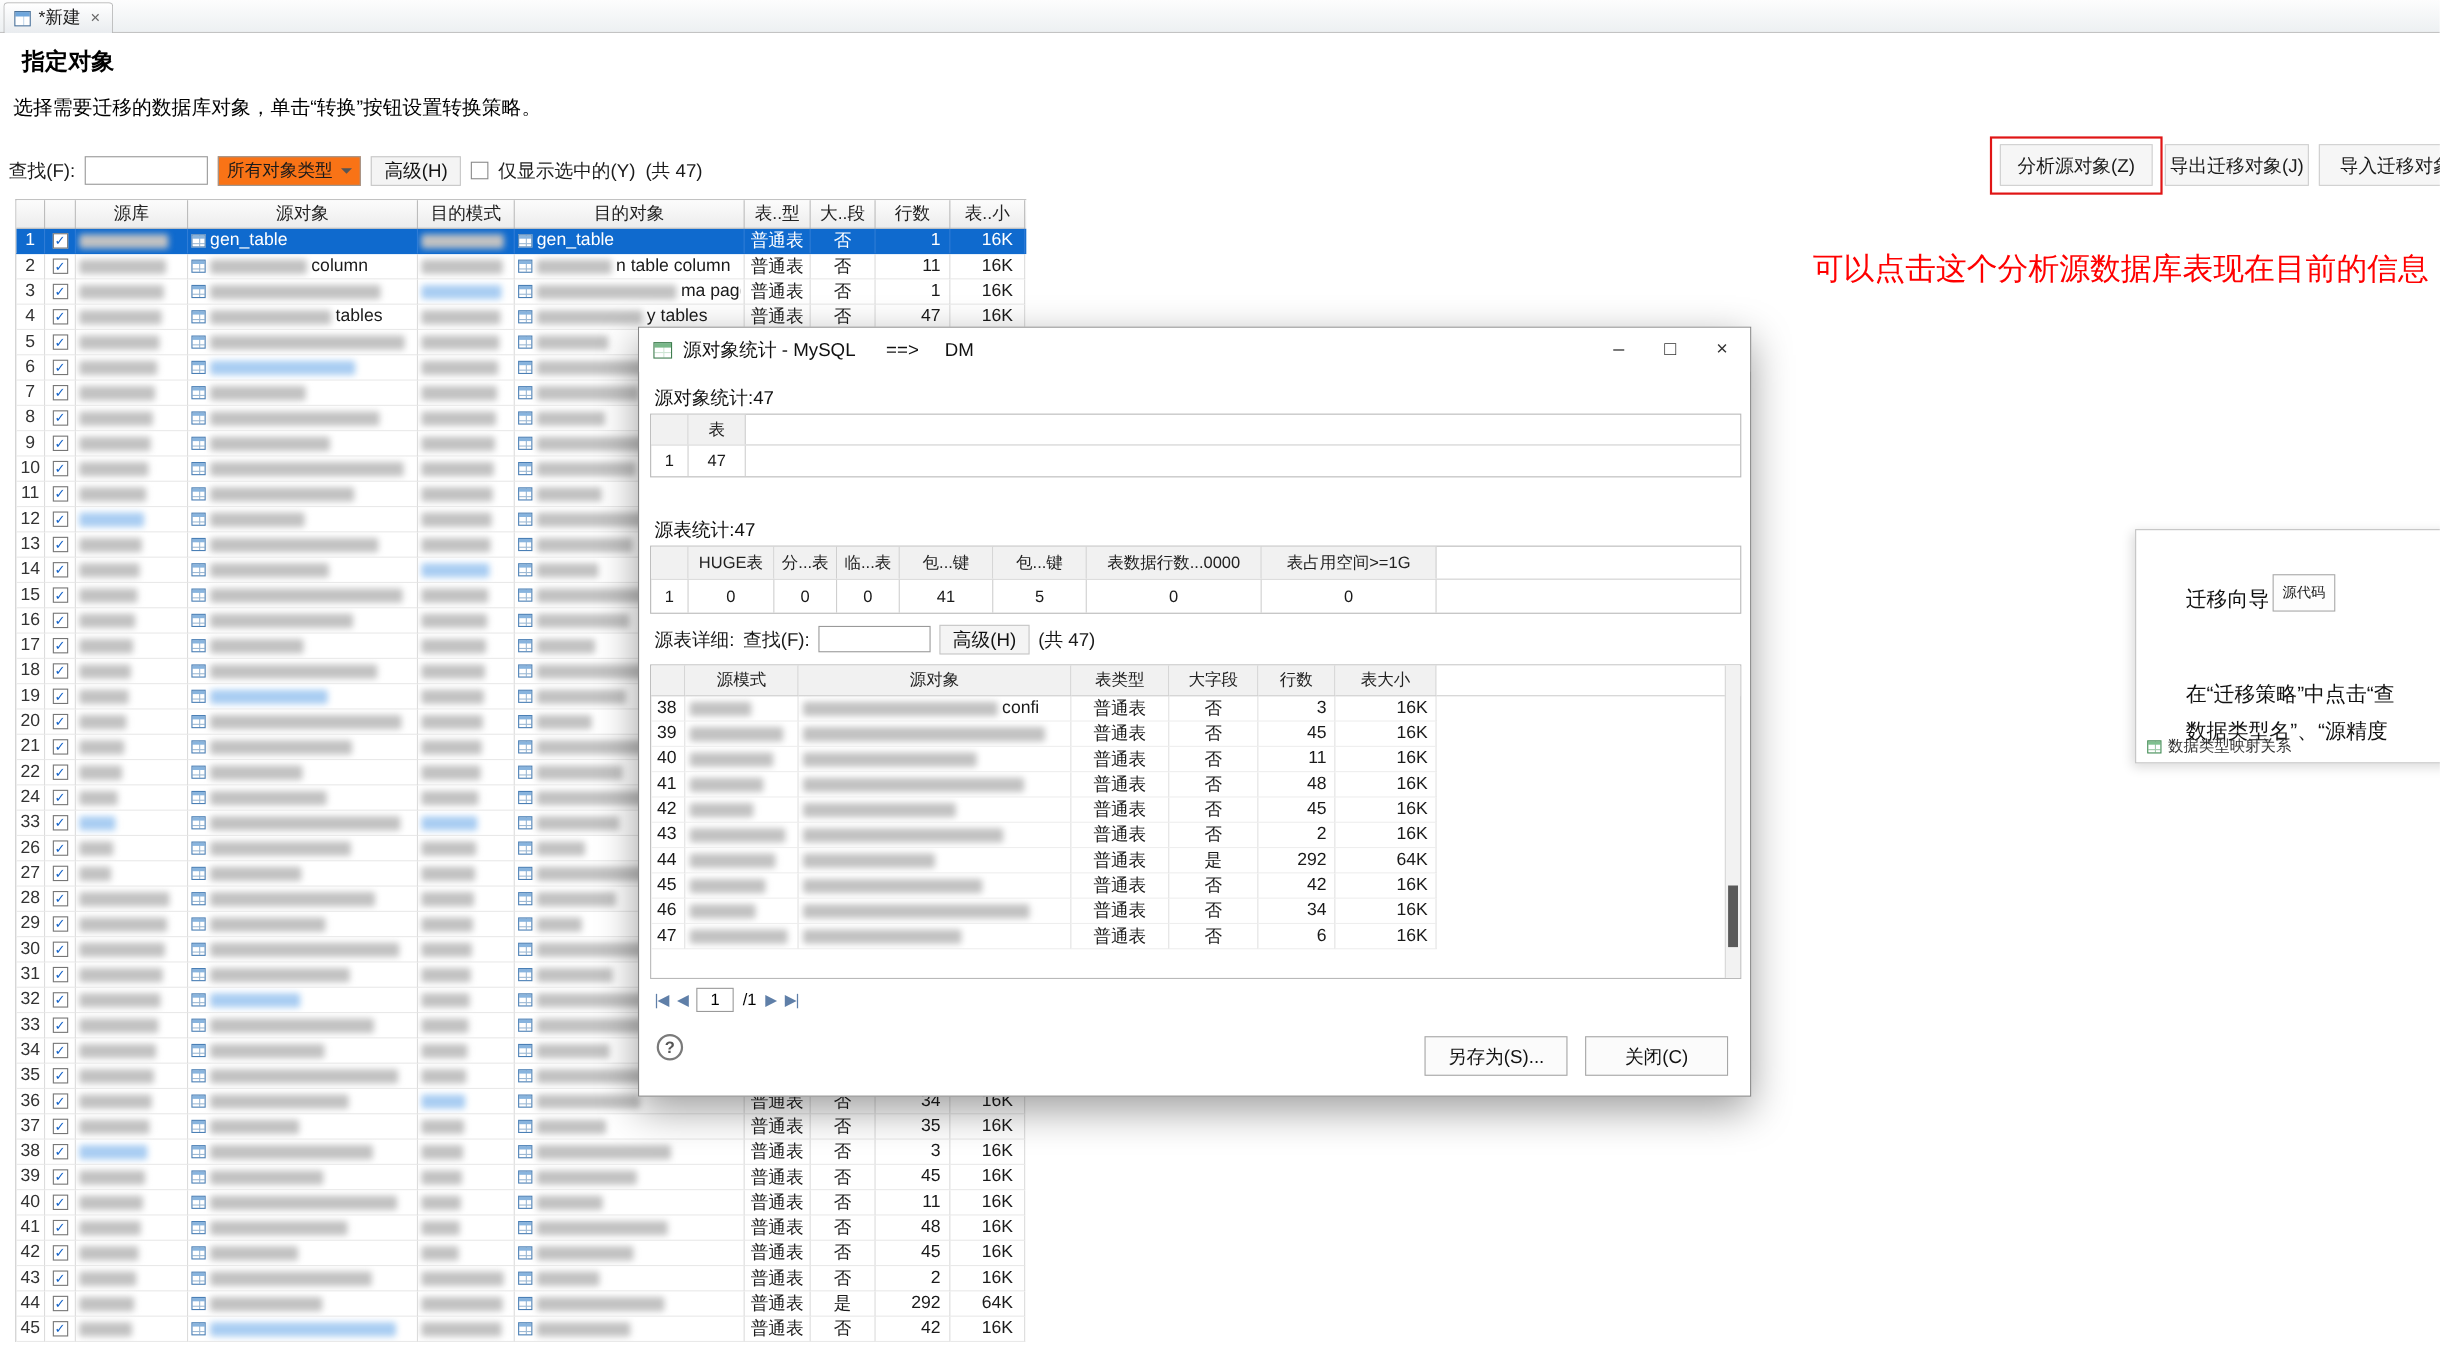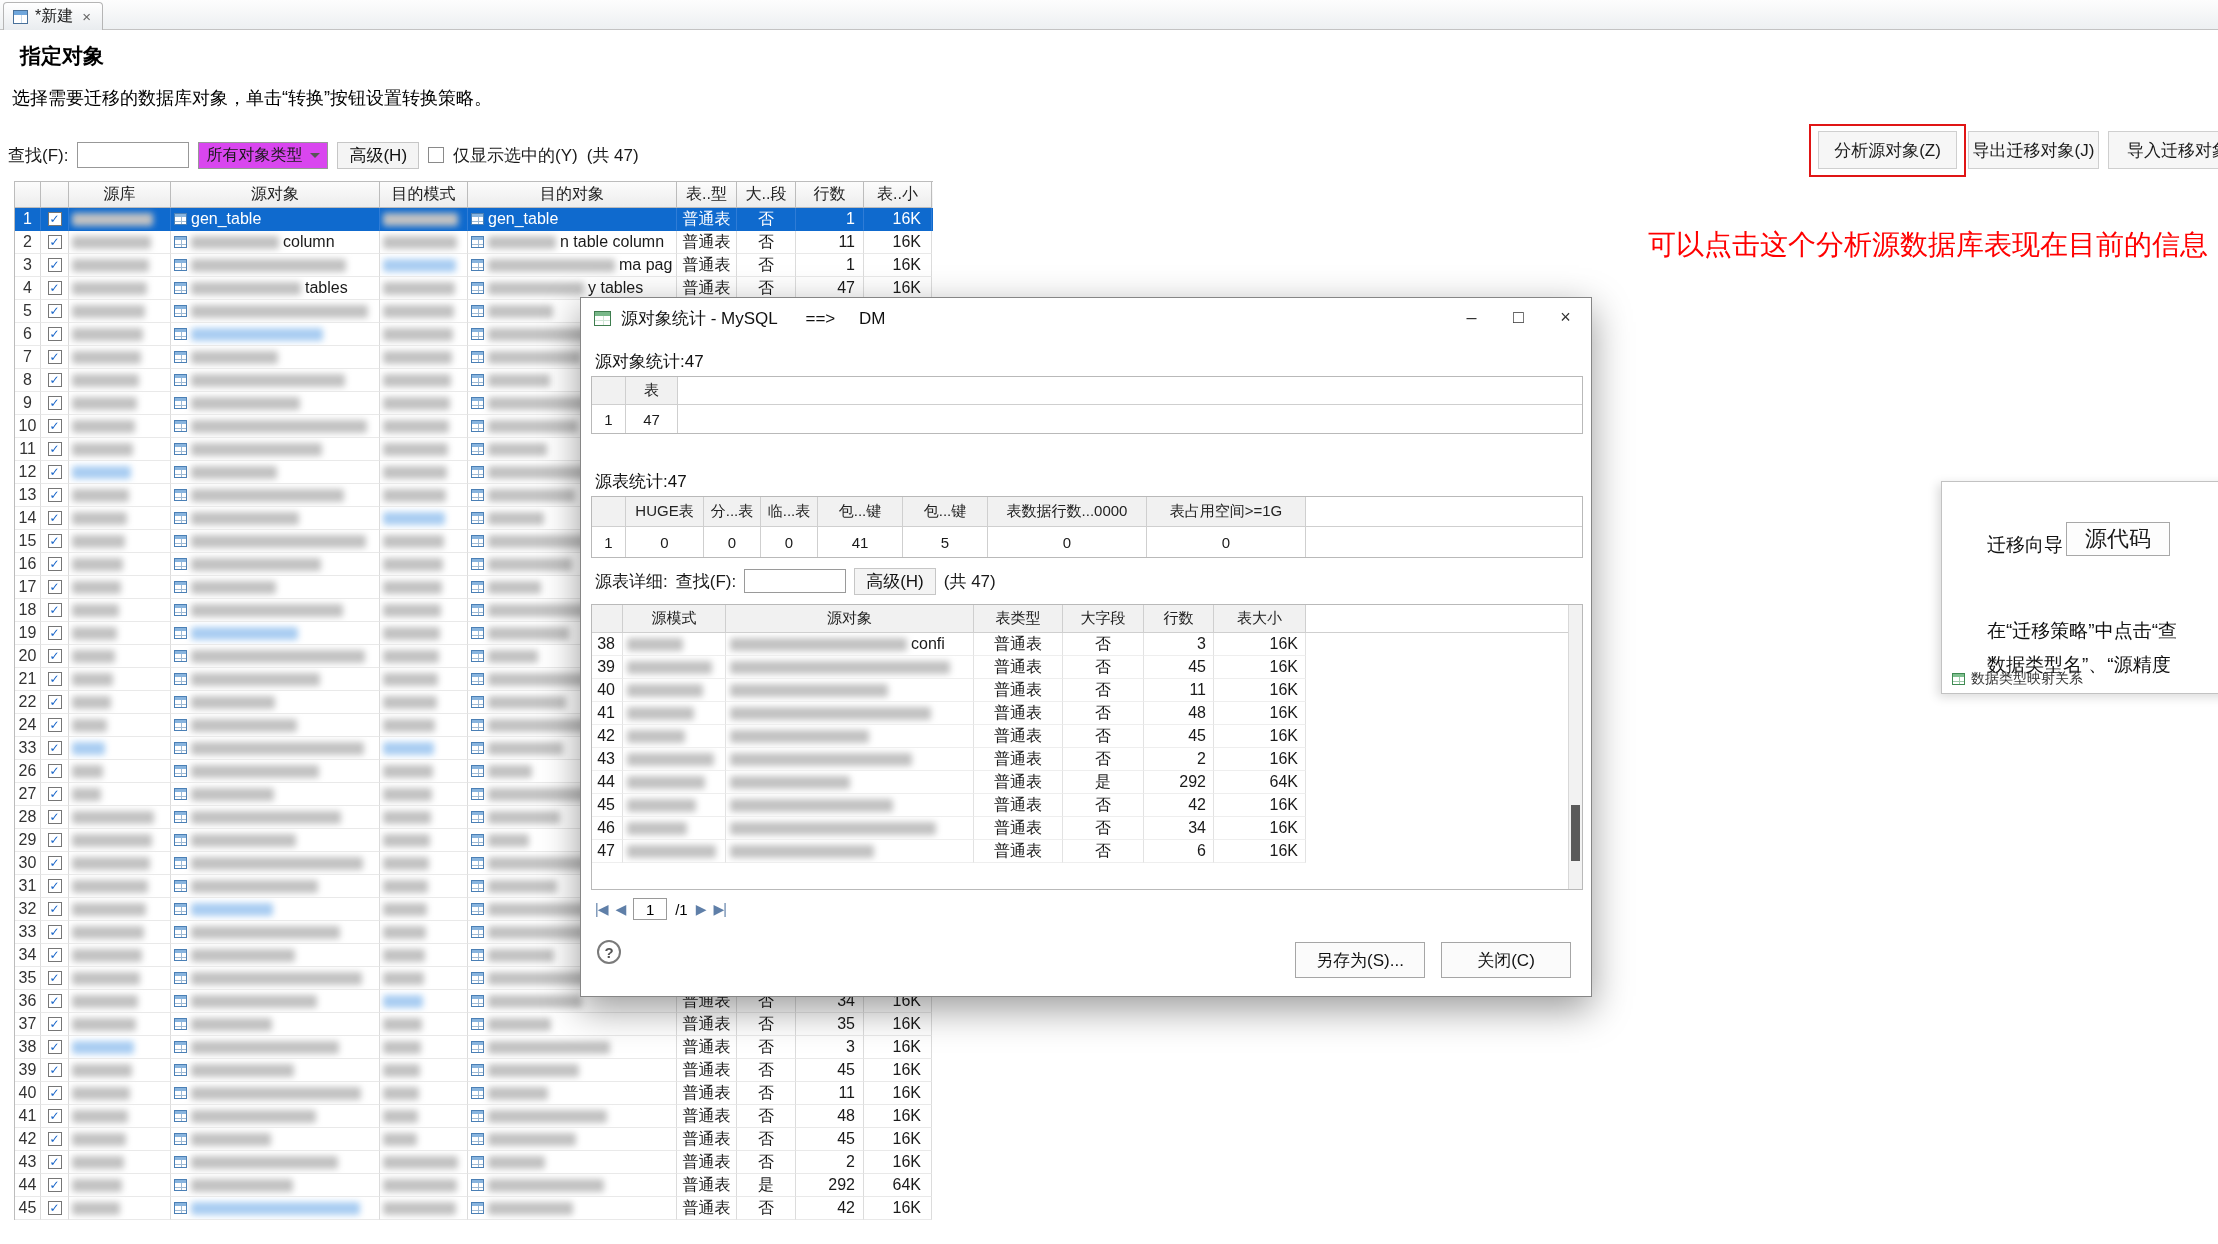--- a/index.html
+++ b/index.html
@@ -17,21 +17,21 @@
     linear-gradient(#c5d9ec,#c5d9ec) 7px 0/1px 100% no-repeat,#fff}
   .tab-close{font-size:15px;color:#666;padding:0 2px;line-height:1}
 
   
   .page-title{position:absolute;left:20px;top:42px;font-size:21px;font-weight:bold;color:#000}
   .page-sub{position:absolute;left:12px;top:86px;font-size:18px;color:#000000}
 
   
   .toolbar{position:absolute;left:8px;top:138px;height:34px;display:flex;align-items:center;gap:9px;font-size:17px}
   .tb-input{width:112px;height:26px;border:1px solid #989898;background:#fff;font-size:16px;padding:0 4px}
-  .tb-select{width:130px;height:27px;border:1px solid #989898;background:#d946ef;display:flex;align-items:center;
+  .tb-select{width:130px;height:27px;border:1px solid #989898;background:#f97316;display:flex;align-items:center;
     justify-content:space-between;padding:0 7px;font-size:16px}
   .caret{width:0;height:0;border:5px solid transparent;border-top-color:#555;margin-top:6px}
   .tb-btn{height:27px;padding:0 11px;background:#f4f4f4;border:1px solid #c6c6c6;display:flex;
     align-items:center;justify-content:center;font-size:17px;color:#111}
   .chk{width:16px;height:16px;border:1px solid #8a8a8a;background:#fff;flex:none}
   .right-btn{position:absolute;top:131px;height:38px;background:#f6f6f6;border:1px solid #cfcfcf;
     display:flex;align-items:center;justify-content:center;font-size:17px;white-space:nowrap}
   .red-box{position:absolute;left:1809px;top:124px;width:157px;height:53px;border:2px solid #e01515}
   .annotation{position:absolute;left:1648px;top:226px;font-size:28px;white-space:nowrap}
 
@@ -118,21 +118,21 @@
     border:2px solid #7a7a7a;color:#555;display:flex;align-items:center;justify-content:center;
     font-size:15px;font-weight:bold}
   .dlg-btn{position:absolute;top:644px;width:130px;height:36px;background:#fbfbfb;border:1px solid #a6a6a6;
     display:flex;align-items:center;justify-content:center;font-size:17px;color:#111}
 
   
   .sidepanel{position:absolute;left:1941px;top:481px;width:292px;height:213px;background:#fff;
     border:1px solid #c2c2c2;box-shadow:-3px 3px 10px rgba(0,0,0,.15)}
   .sp-wiz{position:absolute;left:45px;top:50px;font-size:19px;color:#111;white-space:nowrap}
   .sp-src{position:absolute;left:124px;top:40px;height:34px;display:flex;align-items:center;
-    padding:0 18px;border:1px solid #a8a8a8;background:#fdfdfd;font-size:22px;white-space:nowrap}
+    padding:0 8px;border:1px solid #a8a8a8;background:#fdfdfd;font-size:13px;white-space:nowrap}
   .sp-line{position:absolute;left:45px;font-size:19px;color:#111;white-space:nowrap}
   .l1{top:136px}
   .l2{top:170px}
   .sp-mapping{position:absolute;left:10px;bottom:5px;display:flex;align-items:center;gap:6px;
     font-size:14px;color:#333;white-space:nowrap}
 </style>
 </head>
 <body>
 
 <div class="tabbar">

